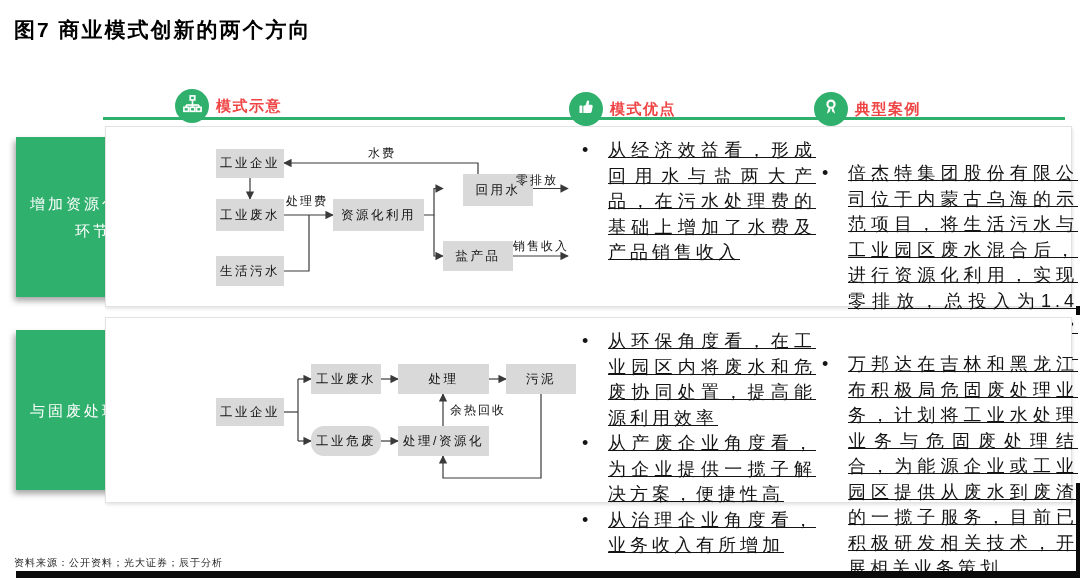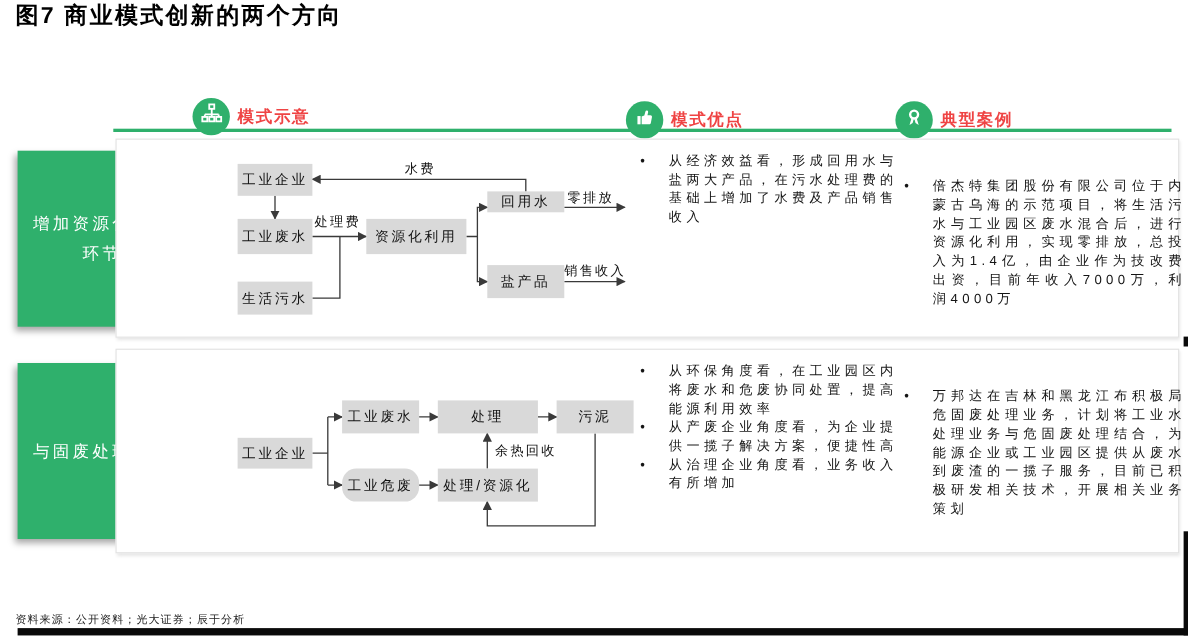--- a/index.html
+++ b/index.html
@@ -1,18 +1,18 @@
 <!DOCTYPE html>
 <html><head>
 <meta charset="utf-8">
 <style>
   html,body{margin:0;padding:0;background:#fff;}
   .page{position:relative;width:1080px;height:578px;background:#fff;overflow:hidden;
         font-family:"Liberation Sans","DejaVu Sans",sans-serif;color:#111;}
-  .title{position:absolute;left:14px;top:0;font-size:21px;font-weight:bold;
+  .title{position:absolute;left:14px;top:16px;font-size:21px;font-weight:bold;
          letter-spacing:2px;color:#000;}
   
   .hdr-line{position:absolute;left:103px;top:117px;width:962px;height:3px;background:#2fb06c;}
   .badge{position:absolute;width:34px;height:34px;border-radius:50%;background:#2fb06c;
          display:flex;align-items:center;justify-content:center;}
   .b1{left:175px;top:89px;} .b2{left:569px;top:92px;} .b3{left:814px;top:92px;}
   .hdr-label{position:absolute;font-size:15px;font-weight:bold;letter-spacing:1.5px;color:#ef4444;}
   .l1{left:216px;top:97px;} .l2{left:610px;top:100px;} .l3{left:855px;top:100px;}
   
   .rowlabel{position:absolute;left:16px;width:154px;background:#2fb06c;color:#fff;
@@ -26,40 +26,40 @@
   .panel1{top:126px;height:181px;} .panel2{top:317px;height:186px;}
   .connectors{position:absolute;left:0;top:0;}
   .node{position:absolute;background:#d9d9d9;color:#111;display:flex;align-items:center;
         justify-content:center;font-size:12.5px;letter-spacing:2.5px;white-space:nowrap;}
   .elabel{position:absolute;font-size:12px;letter-spacing:2px;color:#111;white-space:nowrap;}
   
   .p1-enterprise{left:110px;top:22px;width:68px;height:29px;}
   .p1-wastewater{left:110px;top:72px;width:68px;height:32px;}
   .p1-sewage{left:110px;top:129px;width:68px;height:30px;}
   .p1-recycling{left:227px;top:72px;width:91px;height:32px;}
-  .p1-reused{left:337px;top:47px;width:70px;height:19px;}
+  .p1-reused{left:357px;top:47px;width:70px;height:32px;}
   .p1-salt{left:337px;top:114px;width:70px;height:30px;}
   .p1-water-fee{left:262px;top:18px;}
   .p1-treat-fee{left:180px;top:66px;}
   .p1-zero{left:410px;top:45px;}
   .p1-sales{left:407px;top:111px;}
   
   .p2-enterprise{left:110px;top:80px;width:68px;height:28px;}
   .p2-wastewater{left:205px;top:46px;width:70px;height:30px;}
   .p2-treatment{left:292px;top:46px;width:91px;height:30px;}
   .p2-sludge{left:400px;top:46px;width:70px;height:30px;}
   .p2-hazwaste{left:205px;top:108px;width:70px;height:30px;border-radius:13px;}
   .p2-treatrec{left:292px;top:108px;width:91px;height:30px;}
   .p2-heat{left:344px;top:84px;}
   
   .txtcol{position:absolute;top:11px;}
   .advcol{left:470px;width:240px;} .casecol{left:710px;width:262px;margin-top:23px;}
   .txtcol ul{margin:0;padding:0;list-style:none;}
-  .txtcol li{position:relative;padding-left:32px;font-size:12px;line-height:1.42;
-             letter-spacing:4px;text-align:justify;color:#141414;}
+  .txtcol li{position:relative;padding-left:32px;font-size:18px;line-height:1.42;
+             letter-spacing:4px;text-align:justify;color:#141414;text-decoration:underline;}
   .txtcol li::before{content:"\2022";position:absolute;left:6px;top:0;letter-spacing:0;}
   
   .source{position:absolute;left:14px;top:556px;font-size:10px;letter-spacing:1px;
           color:#1c1c1c;font-family:"Liberation Serif","DejaVu Serif",serif;}
   .bottom-bar{position:absolute;left:16px;top:571px;width:1064px;height:7px;background:#0a0a0a;}
   .edge-line{position:absolute;left:1076px;top:483px;width:4px;height:95px;background:#0a0a0a;}
   .edge-tick{position:absolute;left:1076px;top:306px;width:4px;height:9px;background:#0a0a0a;}
 </style>
 </head>
 <body>

